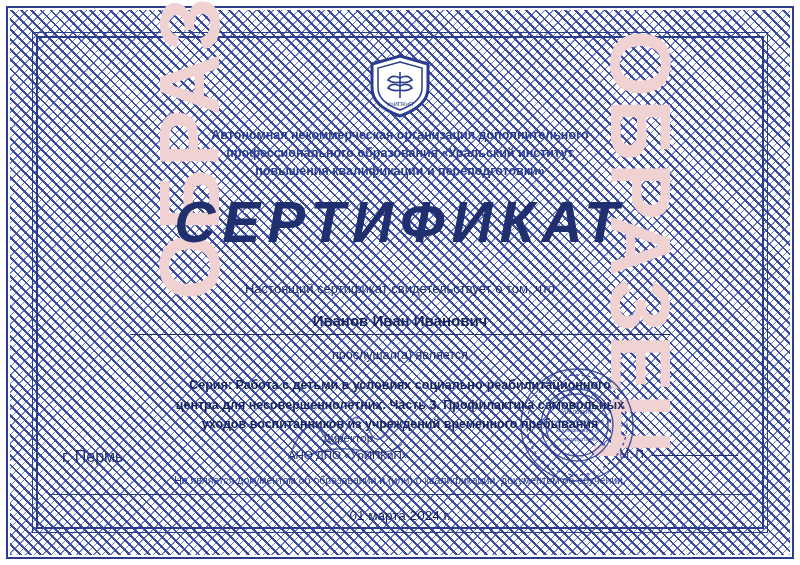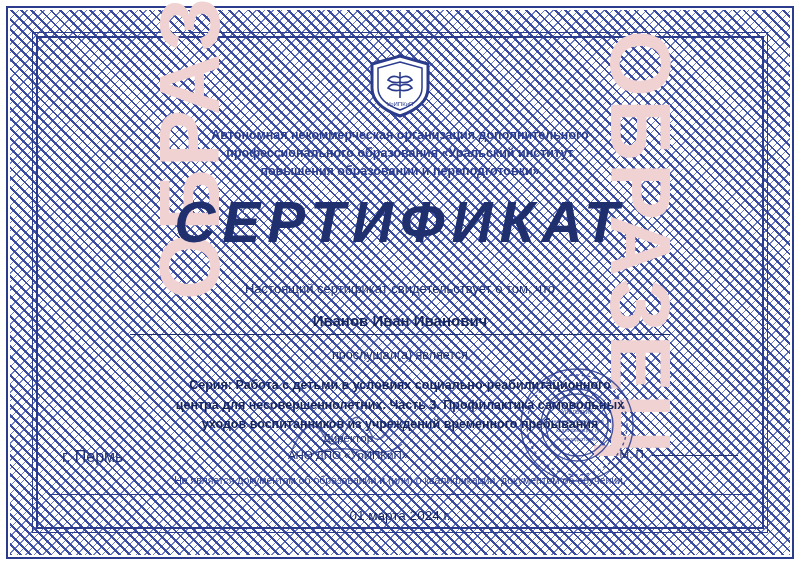--- a/index.html
+++ b/index.html
@@ -262,21 +262,21 @@
         <path d="M32 24 Q40 20 44 26 Q38 30 32 28"></path>
         <path d="M32 32 Q24 28 20 34 Q26 38 32 36"></path>
         <path d="M32 32 Q40 28 44 34 Q38 38 32 36"></path>
       </g>
       <text x="32" y="52" text-anchor="middle" font-size="6" fill="#2b3c8c" font-family="'Liberation Sans', sans-serif">УрИПКиП</text>
     </svg>
 
     <div class="org-lines">
       <div>Автономная некоммерческая организация дополнительного</div>
       <div>профессионального образования «Уральский институт</div>
-      <div>повышения образовании и переподготовки»</div>
+      <div>повышения квалификации и переподготовки»</div>
     </div>
 
     <div class="cert-title">СЕРТИФИКАТ</div>
 
     <div class="subtitle">Настоящий сертификат свидетельствует о том, что</div>
 
     <div class="name-block">
       <div class="name-text">Иванов Иван Иванович</div>
       <div class="name-rule"></div>
     </div>

